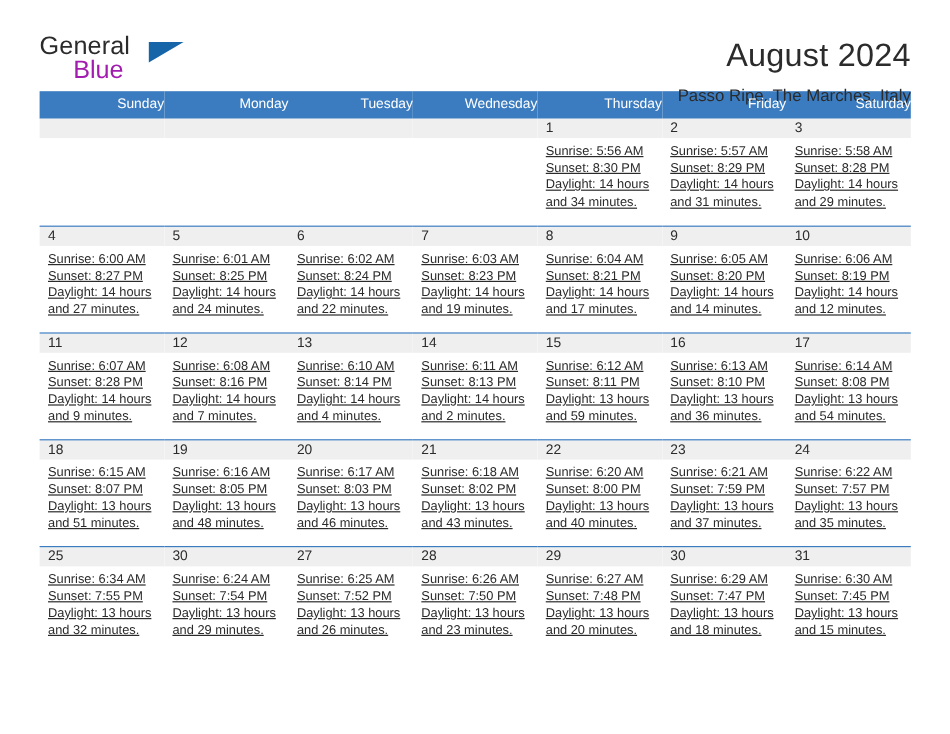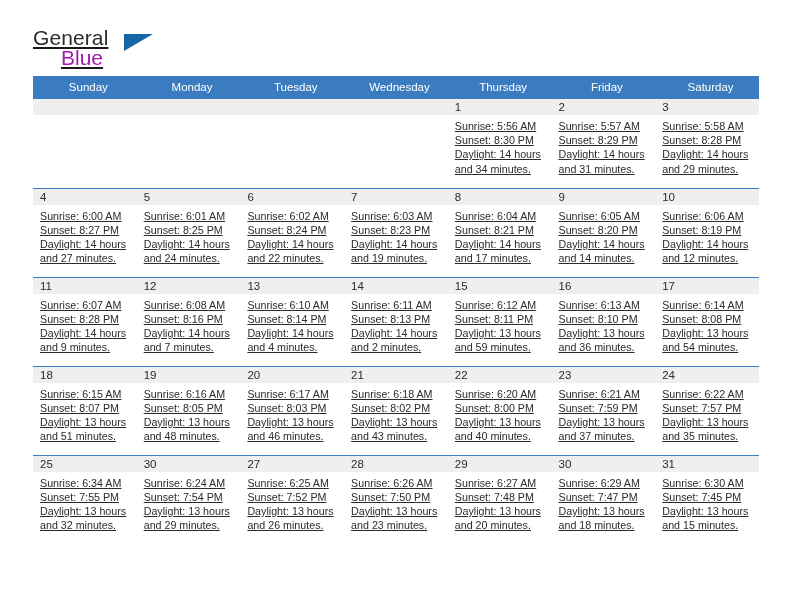--- a/index.html
+++ b/index.html
@@ -15,25 +15,24 @@
   .page {
     position: relative;
     width: 792px;
     height: 612px;
     padding: 0 33px;
   }
 
   
   .header {
     display: flex;
-    align-items: center;
+    align-items: flex-start;
     justify-content: space-between;
     height: 72px;
     padding-top: 28px;
-    text-decoration: underline;
   }
   .brand {
     position: relative;
     width: 170px;
     height: 46px;
   }
   .brand-general {
     font-size: 21px;
     color: #2b2b2b;
     letter-spacing: 0.1px;
@@ -77,21 +76,21 @@
     width: 726px;
     border-collapse: collapse;
     table-layout: fixed;
     margin-top: 4px;
   }
   .calendar thead th {
     background: #3b7cc0;
     color: #ffffff;
     font-size: 11.5px;
     font-weight: normal;
-    text-align: center;
+    text-align: right;
     padding: 5px 0 6px 7px;
     height: 22px;
   }
   .calendar td {
     width: 103.71px;
     height: 89px;
     vertical-align: top;
     border-top: 1.6px solid #3b7cc0;
     padding: 0;
     background: #ffffff;
@@ -122,20 +121,24 @@
 <div class="page">
 
   <div class="header">
 
     <div class="brand">
       <span class="brand-general">General</span>
       <span class="brand-triangle"></span>
       <span class="brand-blue">Blue</span>
     </div>
 
+    <div class="title-block">
+      <div class="cal-title">August 2024</div>
+      <div class="cal-subtitle">Passo Ripe, The Marches, Italy</div>
+    </div>
 
   </div>
 
   <table class="calendar">
     <thead>
       <tr id="weekday-row">
           <th>Sunday</th>
           <th>Monday</th>
           <th>Tuesday</th>
           <th>Wednesday</th>

